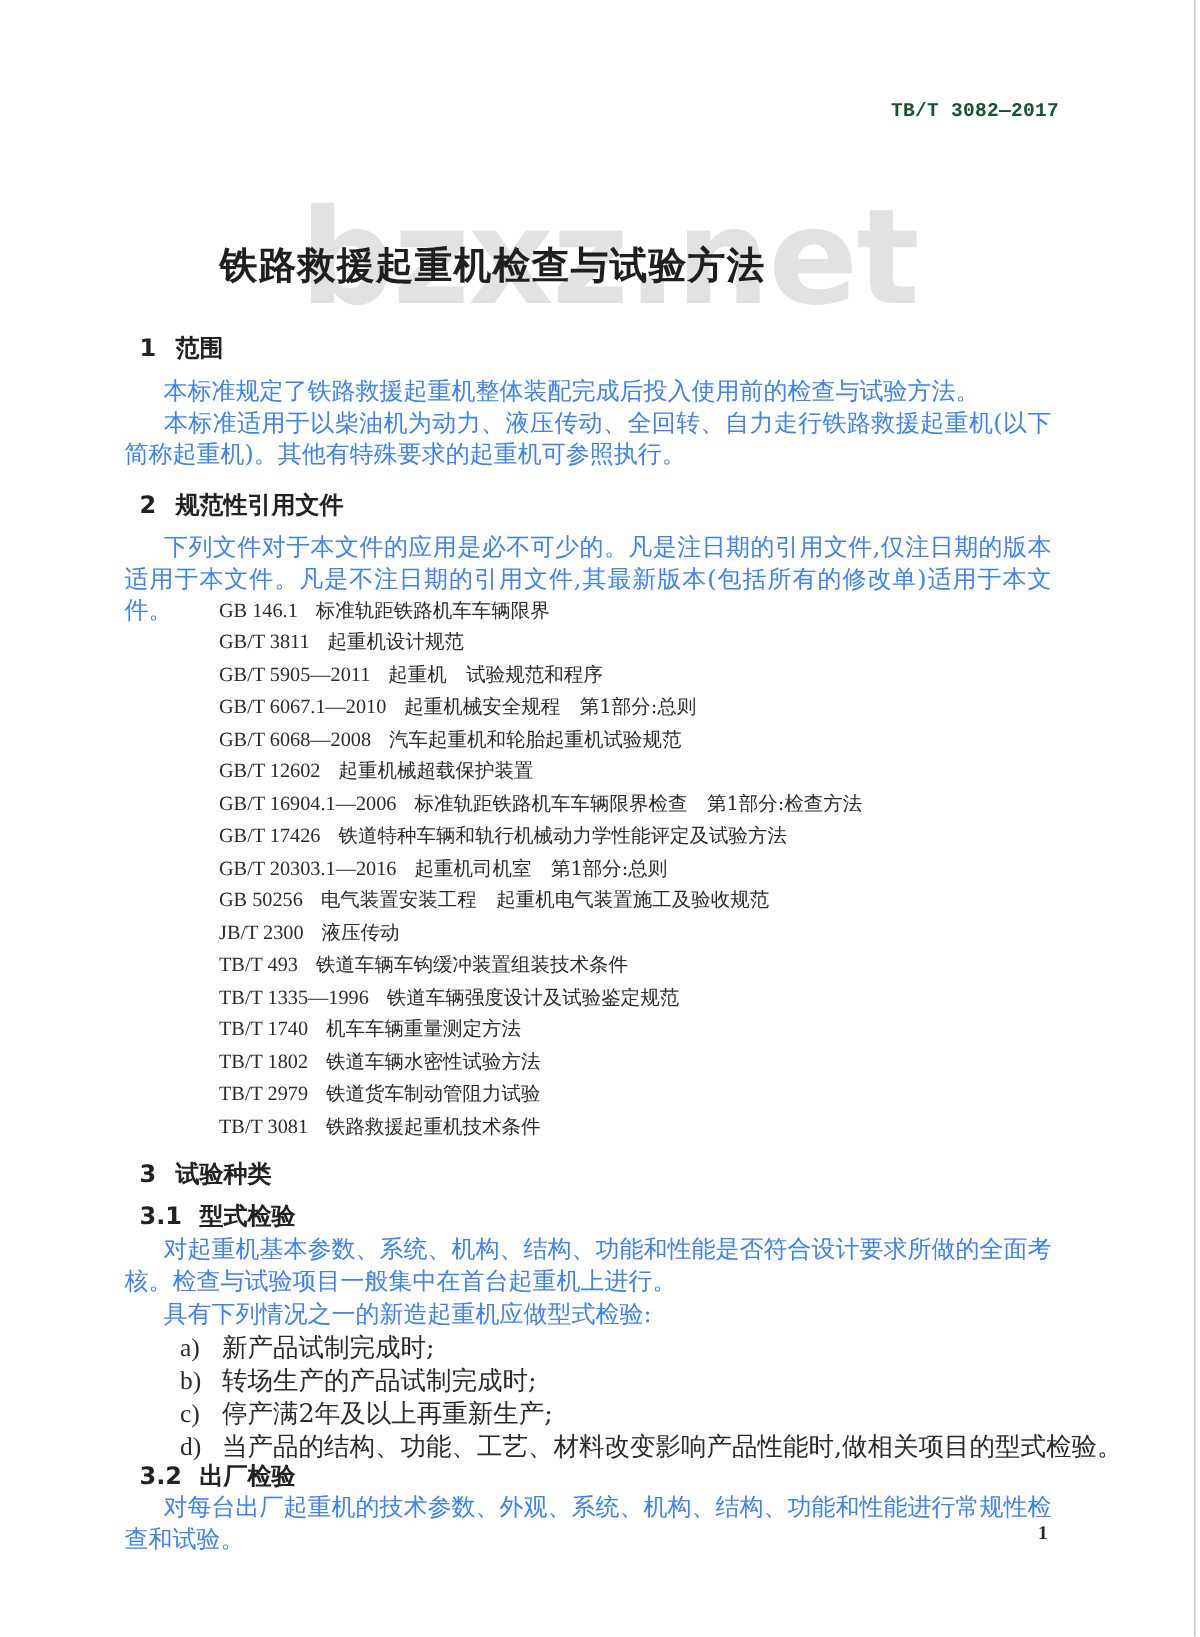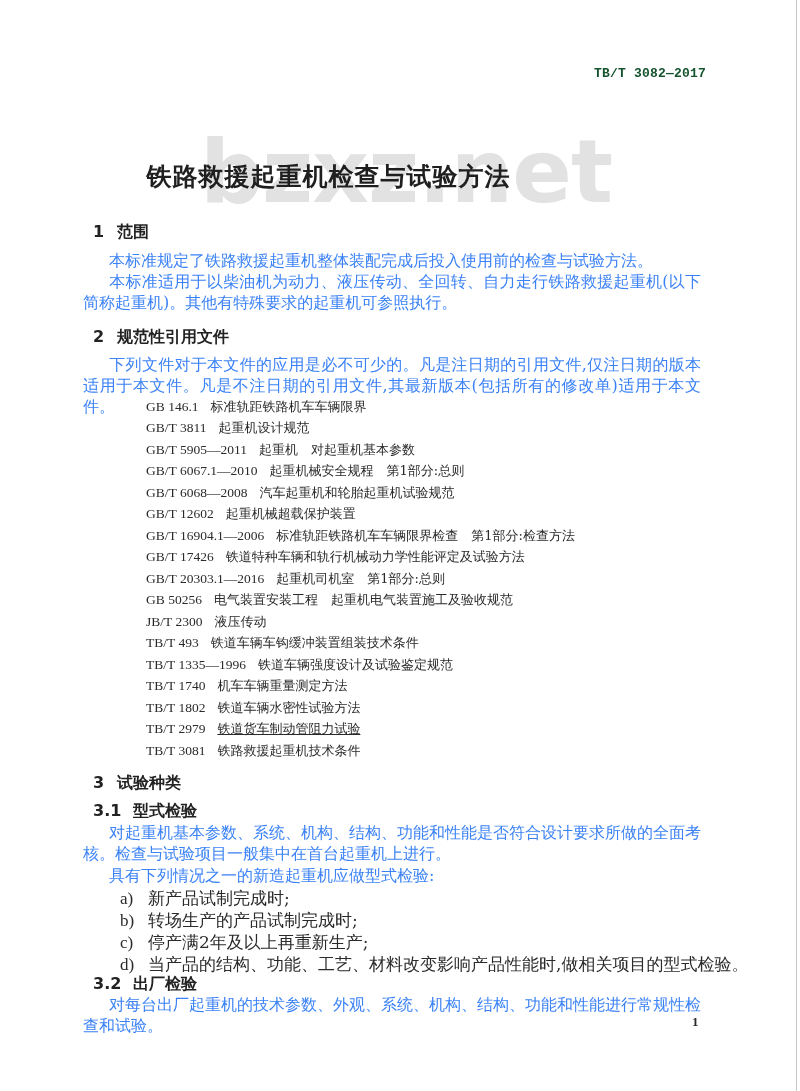--- a/index.html
+++ b/index.html
@@ -68,34 +68,34 @@
 
 <div class="h1" style="top:327px;">
   <span class="num">2</span><span>规范性引用文件</span>
 </div>
 <div class="p" style="top:354px;">
   <span class="indent"></span><span>下列文件对于本文件的应用是必不可少的。凡是注日期的引用文件,仅注日期的版本适用于本文件。凡是不注日期的引用文件,其最新版本(包括所有的修改单)适用于本文件。</span>
 </div>
 
 <div class="ref" style="top:398px;"><span class="code">GB 146.1</span><span>标准轨距铁路机车车辆限界</span></div>
 <div class="ref" style="top:419px;"><span class="code">GB/T 3811</span><span>起重机设计规范</span></div>
-<div class="ref" style="top:441px;"><span class="code">GB/T 5905—2011</span><span>起重机　对起重机基本参数</span></div>
+<div class="ref" style="top:441px;"><span class="code">GB/T 5905—2011</span><span>起重机　试验规范和程序</span></div>
 <div class="ref" style="top:462px;"><span class="code">GB/T 6067.1—2010</span><span>起重机械安全规程　第1部分:总则</span></div>
 <div class="ref" style="top:484px;"><span class="code">GB/T 6068—2008</span><span>汽车起重机和轮胎起重机试验规范</span></div>
 <div class="ref" style="top:505px;"><span class="code">GB/T 12602</span><span>起重机械超载保护装置</span></div>
 <div class="ref" style="top:527px;"><span class="code">GB/T 16904.1—2006</span><span>标准轨距铁路机车车辆限界检查　第1部分:检查方法</span></div>
 <div class="ref" style="top:548px;"><span class="code">GB/T 17426</span><span>铁道特种车辆和轨行机械动力学性能评定及试验方法</span></div>
 <div class="ref" style="top:570px;"><span class="code">GB/T 20303.1—2016</span><span>起重机司机室　第1部分:总则</span></div>
 <div class="ref" style="top:591px;"><span class="code">GB 50256</span><span>电气装置安装工程　起重机电气装置施工及验收规范</span></div>
 <div class="ref" style="top:613px;"><span class="code">JB/T 2300</span><span>液压传动</span></div>
 <div class="ref" style="top:634px;"><span class="code">TB/T 493</span><span>铁道车辆车钩缓冲装置组装技术条件</span></div>
 <div class="ref" style="top:656px;"><span class="code">TB/T 1335—1996</span><span>铁道车辆强度设计及试验鉴定规范</span></div>
 <div class="ref" style="top:677px;"><span class="code">TB/T 1740</span><span>机车车辆重量测定方法</span></div>
 <div class="ref" style="top:699px;"><span class="code">TB/T 1802</span><span>铁道车辆水密性试验方法</span></div>
-<div class="ref" style="top:720px;text-decoration:underline;"><span class="code">TB/T 2979</span><span>铁道货车制动管阻力试验</span></div>
+<div class="ref" style="top:720px;"><span class="code">TB/T 2979</span><span>铁道货车制动管阻力试验</span></div>
 <div class="ref" style="top:742px;"><span class="code">TB/T 3081</span><span>铁路救援起重机技术条件</span></div>
 
 <div class="h1" style="top:773px;">
   <span class="num">3</span><span>试验种类</span>
 </div>
 <div class="h1 h2" style="top:801px;">
   <span class="num">3.1</span><span>型式检验</span>
 </div>
 <div class="p" style="top:822px;">
   <span class="indent"></span><span>对起重机基本参数、系统、机构、结构、功能和性能是否符合设计要求所做的全面考核。检查与试验项目一般集中在首台起重机上进行。</span>

